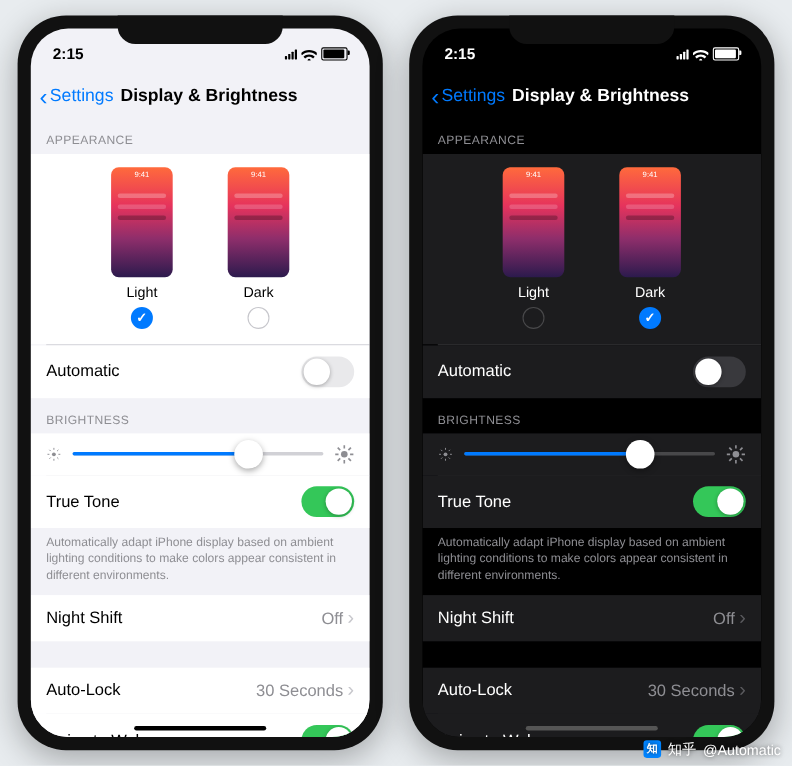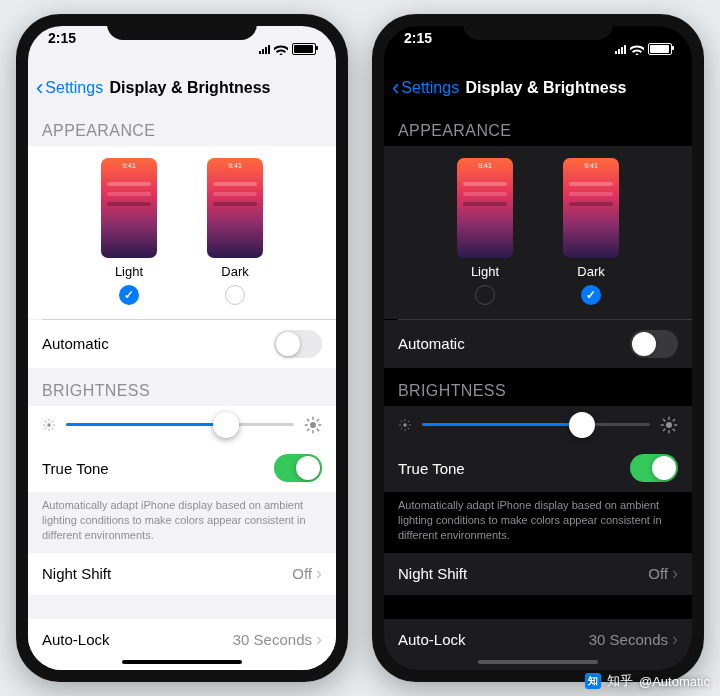--- a/index.html
+++ b/index.html
@@ -2,32 +2,32 @@
 <html><head>
 <meta charset="utf-8">
 <style>
 body{margin:0;background:#e8ecef;width:720px;height:696px;font-family:-apple-system,Helvetica,Arial,sans-serif;position:relative;overflow:hidden}
 .phones{display:flex;gap:24px;padding:14px 16px}
 .phone{width:336px;height:668px;border-radius:44px;background:#111;padding:12px;box-sizing:border-box;position:relative;box-shadow:0 8px 30px rgba(0,0,0,.3)}
 .screen{width:100%;height:100%;border-radius:34px;overflow:hidden;position:relative}
 .screen.light{background:#f2f2f7}
 .screen.dark{background:#000}
 .notch{position:absolute;top:0;left:50%;transform:translateX(-50%);width:150px;height:26px;background:#111;border-radius:0 0 16px 16px;z-index:10}
-.statusbar{display:flex;justify-content:space-between;height:38px;padding:4px 20px 0;font-size:14px;font-weight:600}
+.statusbar{display:flex;justify-content:space-between;align-items:center;height:38px;padding:4px 20px 0;font-size:14px;font-weight:600}
 .light .statusbar{color:#000}
 .dark .statusbar{color:#fff}
 .status-right{display:flex;gap:4px;align-items:center}
 .navbar{display:flex;align-items:center;height:40px;padding:0 8px;position:relative}
 .back{display:flex;align-items:center;color:#007aff;font-size:16px}
 .chev{font-size:22px;line-height:1;margin-right:2px}
 .title{position:absolute;left:16px;right:0;text-align:center;font-size:16px;font-weight:600;pointer-events:none}
 .light .title{color:#000}
 .dark .title{color:#fff}
 .content{height:calc(100% - 78px);overflow:hidden}
-.hdr{padding:14px 14px 6px;font-size:16px;letter-spacing:.4px}
+.hdr{padding:14px 14px 6px;font-size:11px;letter-spacing:.4px}
 .light .hdr{color:#8e8e93}
 .dark .hdr{color:#8e8e93}
 .cell{padding:10px 14px;display:flex;align-items:center;justify-content:space-between;min-height:22px;font-size:15px}
 .light .cell{background:#fff;color:#000}
 .dark .cell{background:#1c1c1e;color:#fff}
 .sep{height:.5px;margin-left:14px}
 .light .sep{background:#d1d1d6}
 .dark .sep{background:#3a3a3c}
 .appearance-row{display:flex;justify-content:center;gap:50px;padding:12px 0 14px}
 .light .appearance-row{background:#fff}

